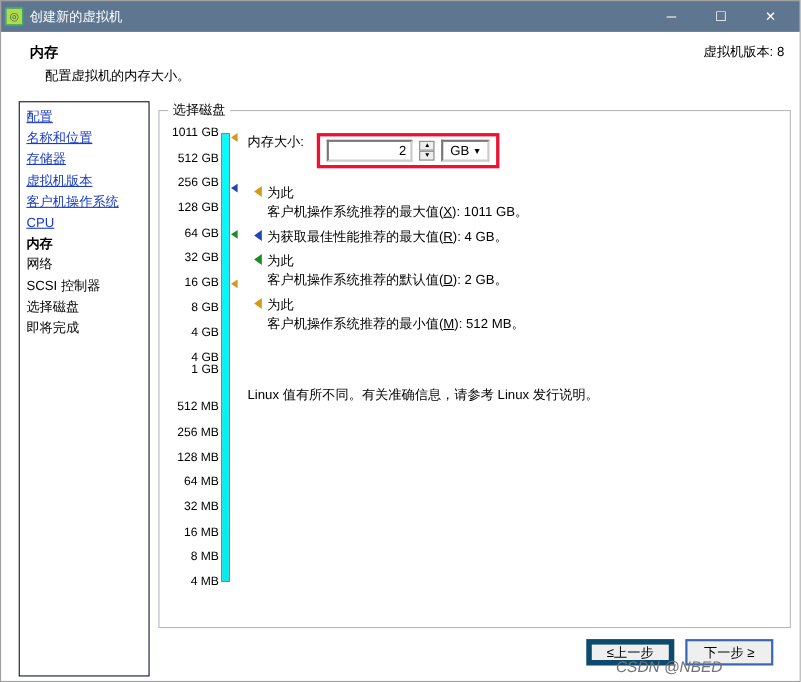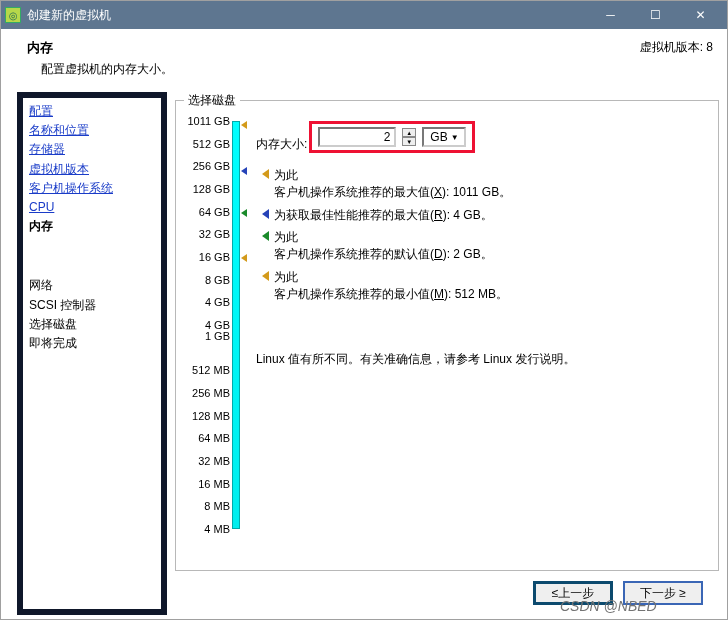--- a/index.html
+++ b/index.html
@@ -8,51 +8,51 @@
   .titlebar { background: #5e7690; color: #fff; height: 28px; display: flex; align-items: center; padding: 0 4px; }
   .titlebar .icon { width:16px; height:16px; background:#b6d84a; border:1px solid #3a6; margin-right:6px; display:flex; align-items:center; justify-content:center; font-size:10px; color:#265; }
   .titlebar .title { flex:1; }
   .titlebar .winbtn { width:45px; height:24px; display:flex; align-items:center; justify-content:center; color:#fff; }
   .header { display:flex; padding:10px 14px 10px 26px; border-bottom:0; }
   .header-left { flex:1; }
   .header-left .h-title { font-weight:bold; font-size:13px; }
   .header-left .h-sub { margin:4px 0 0 14px; }
   .header-right { font-size:12px; color:#000; }
   .body { flex:1; display:flex; padding:4px 8px 4px 16px; overflow:hidden; }
-  .sidebar { width:150px; border:6px solid #0f172a; padding:4px 6px; line-height:1.6; overflow:hidden; }
+  .sidebar { width:119px; border:1px solid #0f172a; padding:4px 6px; line-height:1.6; overflow:hidden; }
   .sidebar a { color:#1a3cc8; text-decoration:underline; cursor:pointer; display:block; }
   .sidebar .current { font-weight:bold; text-decoration:none; color:#000; }
   .sidebar .plain { color:#000; text-decoration:none; }
   .content { flex:1; margin-left:8px; display:flex; flex-direction:column; position:relative; }
   fieldset.group { border:1px solid #b8b8b8; flex:1; padding:6px 8px 8px 8px; position:relative; }
   fieldset.group legend { padding:0 4px; }
   .mem-row { display:flex; align-items:flex-start; }
   .scale { width:60px; position:relative; height:420px; margin-top:4px; }
   .bar { position:absolute; left:48px; top:2px; width:8px; height:408px; background:linear-gradient(#0ff,#0ee); border:1px solid #0aa; }
   .tick { position:absolute; left:0; font-size:11px; color:#000; width:46px; text-align:right; }
   .scale-caret { position:absolute; left:57px; width:0;height:0; border-top:4px solid transparent; border-bottom:4px solid transparent; border-right:6px solid; }
   .right-col { flex:1; padding-left:12px; }
-  .size-line { display:flex; align-items:flex-end; gap:2px; margin:6px 0 14px 0; }
+  .size-line { display:flex; align-items:flex-start; gap:12px; margin:6px 0 14px 0; }
   .highlight { border:3px solid #e13; padding:3px 6px; display:inline-flex; align-items:center; gap:6px; }
   .numbox { width:78px; height:20px; border:2px inset #ccc; background:#fff; display:flex; align-items:center; padding:0 4px; }
   .numbox input { border:0; width:100%; text-align:right; font-size:12px; outline:none; }
   .spin { width:14px; display:flex; flex-direction:column; }
   .spin div { border:1px solid #888; background:#eee; height:9px; font-size:6px; display:flex; align-items:center; justify-content:center; cursor:pointer; }
   .unitsel { border:2px inset #ccc; background:#fff; height:20px; padding:0 2px 0 6px; display:inline-flex; align-items:center; cursor:pointer; }
   .unitsel span { margin-right:3px; }
   .unitsel .dd { font-size:8px; }
   .rec-row { display:flex; line-height:1.4; margin-bottom:6px; }
   .rec-row .caret { width:18px; display:flex; justify-content:center; padding-top:2px; }
   .caret-tri { width:0;height:0; border-top:5px solid transparent; border-bottom:5px solid transparent; border-right:7px solid; }
   .rec-row .txt { flex:1; }
   .rec-row .txt .t2 { }
   .rec-row .u { text-decoration:underline; }
   .footnote { font-size:12px; margin-top:48px; }
   .buttons { display:flex; justify-content:flex-end; padding:10px 16px 10px 0; gap:10px; }
-  .btn { min-width:80px; height:24px; border:3px solid #0c4a6e; background:#efefef; padding:0 8px; display:flex; align-items:center; justify-content:center; cursor:pointer; font-size:12px; }
+  .btn { min-width:80px; height:24px; border:5px solid #0c4a6e; background:#efefef; padding:0 8px; display:flex; align-items:center; justify-content:center; cursor:pointer; font-size:12px; }
   .btn.primary { border:2px solid #3a66b5; }
   .watermark { position:absolute; right:10px; bottom:2px; color:#737373; font-size:14px; font-style:italic; pointer-events:none; }
 </style>
 </head>
 <body>
 
 <div class="window">
   <div class="titlebar">
     <div class="icon">◎</div>
     <div class="title">创建新的虚拟机</div>
@@ -71,21 +71,21 @@
 
   <div class="body">
     <div class="sidebar" id="sidebar">
         <a style="display: block;">配置</a>
         <a style="display: block;">名称和位置</a>
         <a style="display: block;">存储器</a>
         <a style="display: block;">虚拟机版本</a>
         <a style="display: block;">客户机操作系统</a>
         <a style="display: block;">CPU</a>
         <span class="current" style="display: block;">内存</span>
-        <span class="plain" style="display: block; margin-top: 40px;">网络</span>
+        <span class="plain" style="display: block;">网络</span>
         <span class="plain" style="display: block;">SCSI 控制器</span>
         <span class="plain" style="display: block;">选择磁盘</span>
         <span class="plain" style="display: block;">即将完成</span>
       </div>
 
     <div class="content">
       <fieldset class="group">
         <legend>选择磁盘</legend>
         <div class="mem-row">
           <div class="scale" id="scale">

